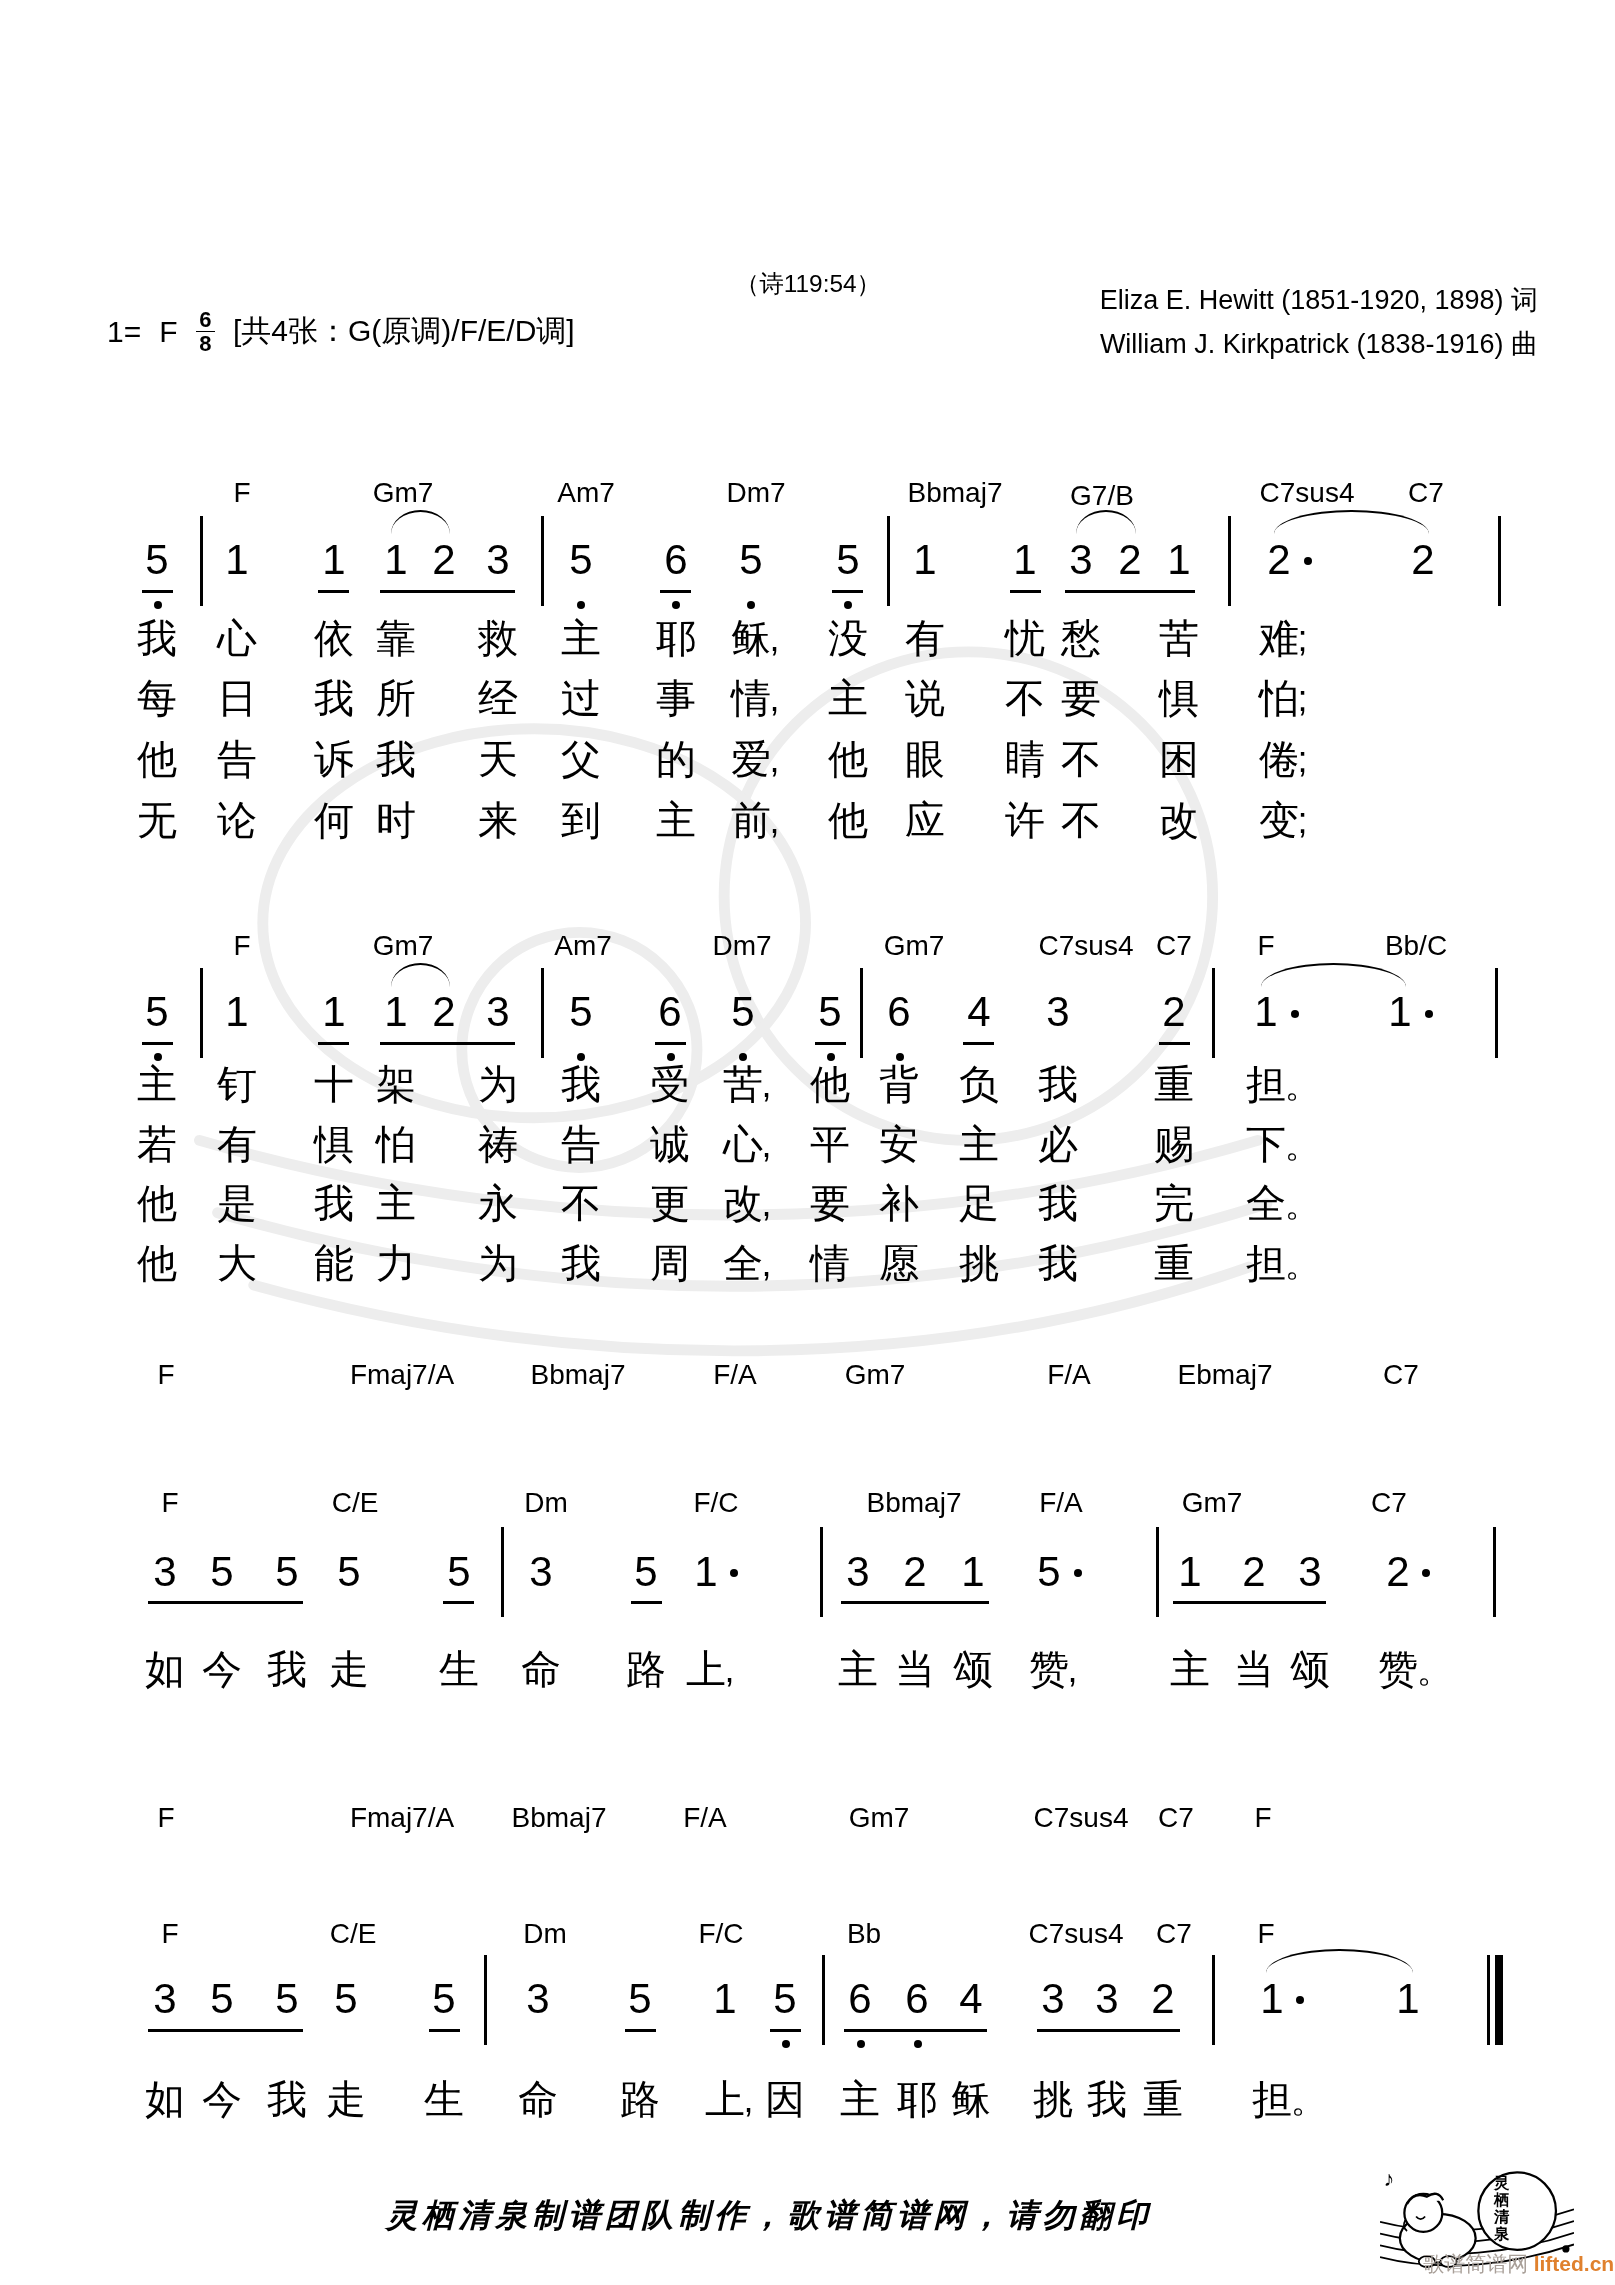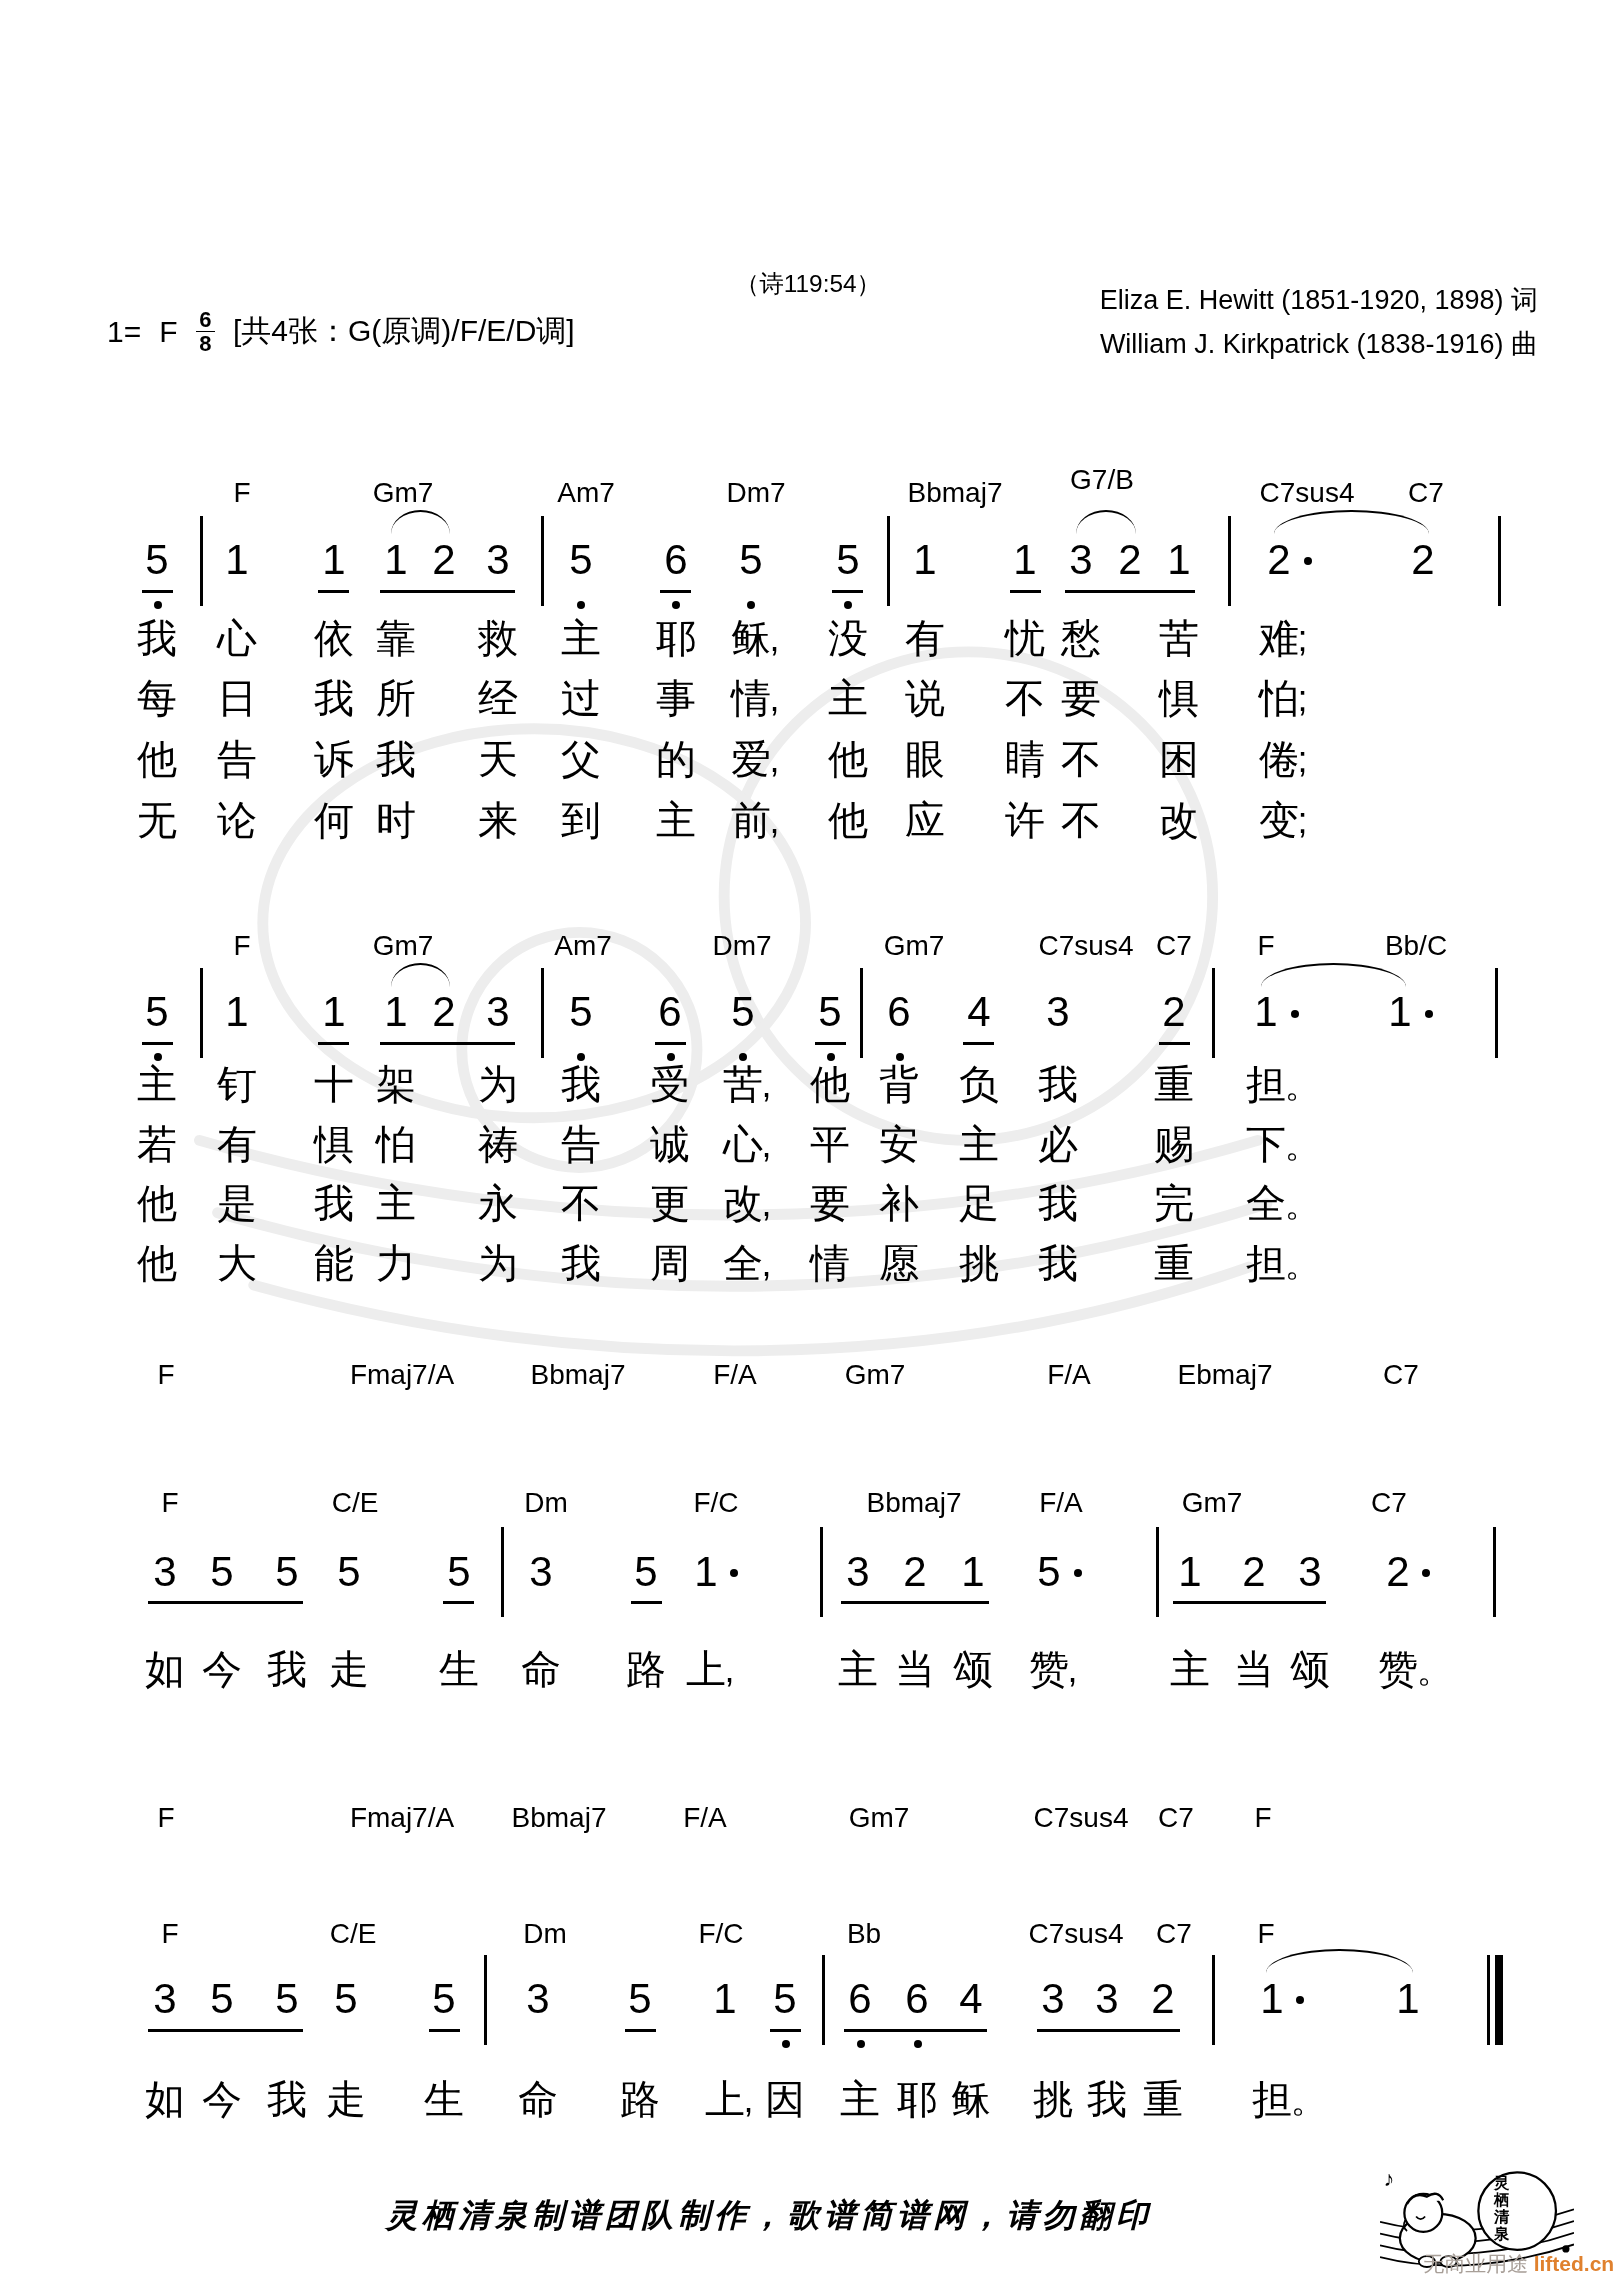--- a/index.html
+++ b/index.html
@@ -78,21 +78,21 @@
       <div class="chord cx" style="left: 705px; top: 1804px;">F/A</div>
       <div class="chord cx" style="left: 879px; top: 1804px;">Gm7</div>
       <div class="chord cx" style="left: 1081px; top: 1804px;">C7sus4</div>
       <div class="chord cx" style="left: 1176px; top: 1804px;">C7</div>
       <div class="chord cx" style="left: 1263px; top: 1804px;">F</div>
       <div class="chord cx" style="left: 242px; top: 479px;">F</div>
       <div class="chord cx" style="left: 403px; top: 479px;">Gm7</div>
       <div class="chord cx" style="left: 586px; top: 479px;">Am7</div>
       <div class="chord cx" style="left: 756px; top: 479px;">Dm7</div>
       <div class="chord cx" style="left: 955px; top: 479px;">Bbmaj7</div>
-      <div class="chord cx" style="left: 1102px; top: 466px;">G7/B</div>
+      <div class="chord cx" style="left: 1102px; top: 482px;">G7/B</div>
       <div class="chord cx" style="left: 1307px; top: 479px;">C7sus4</div>
       <div class="chord cx" style="left: 1426px; top: 479px;">C7</div>
       <div class="bar" style="left: 200px; top: 516px;"></div>
       <div class="bar" style="left: 541px; top: 516px;"></div>
       <div class="bar" style="left: 887px; top: 516px;"></div>
       <div class="bar" style="left: 1228px; top: 516px;"></div>
       <div class="bar" style="left: 1498px; top: 516px;"></div>
       <div class="uline" style="left: 380px; width: 135px; top: 590px;"></div>
       <div class="uline" style="left: 1065px; width: 130px; top: 590px;"></div>
       <div class="arc" style="left: 391px; width: 59px; top: 510px;"></div>
@@ -414,17 +414,17 @@
       <path d="M 28 64 q -4 8 2 12" fill="none" stroke="#000" stroke-width="2"></path>
       <ellipse cx="52" cy="110" rx="9" ry="6" fill="#fff" stroke="#000" stroke-width="2"></ellipse>
       <ellipse cx="76" cy="110" rx="9" ry="6" fill="#fff" stroke="#000" stroke-width="2"></ellipse>
     </g>
     <text x="4" y="26" font-size="24">♪</text>
     <circle cx="206" cy="96" r="4" fill="#000"></circle>
   </svg>
   <div class="logo-text">灵栖清泉</div>
 
   <div class="site-mark">
-    <span class="site-gray">无商业用途</span><span class="site-orange">lifted.cn</span>
+    <span class="site-gray">歌谱简谱网</span><span class="site-orange">lifted.cn</span>
   </div>
 
 </div>
 
 
 </body></html>

